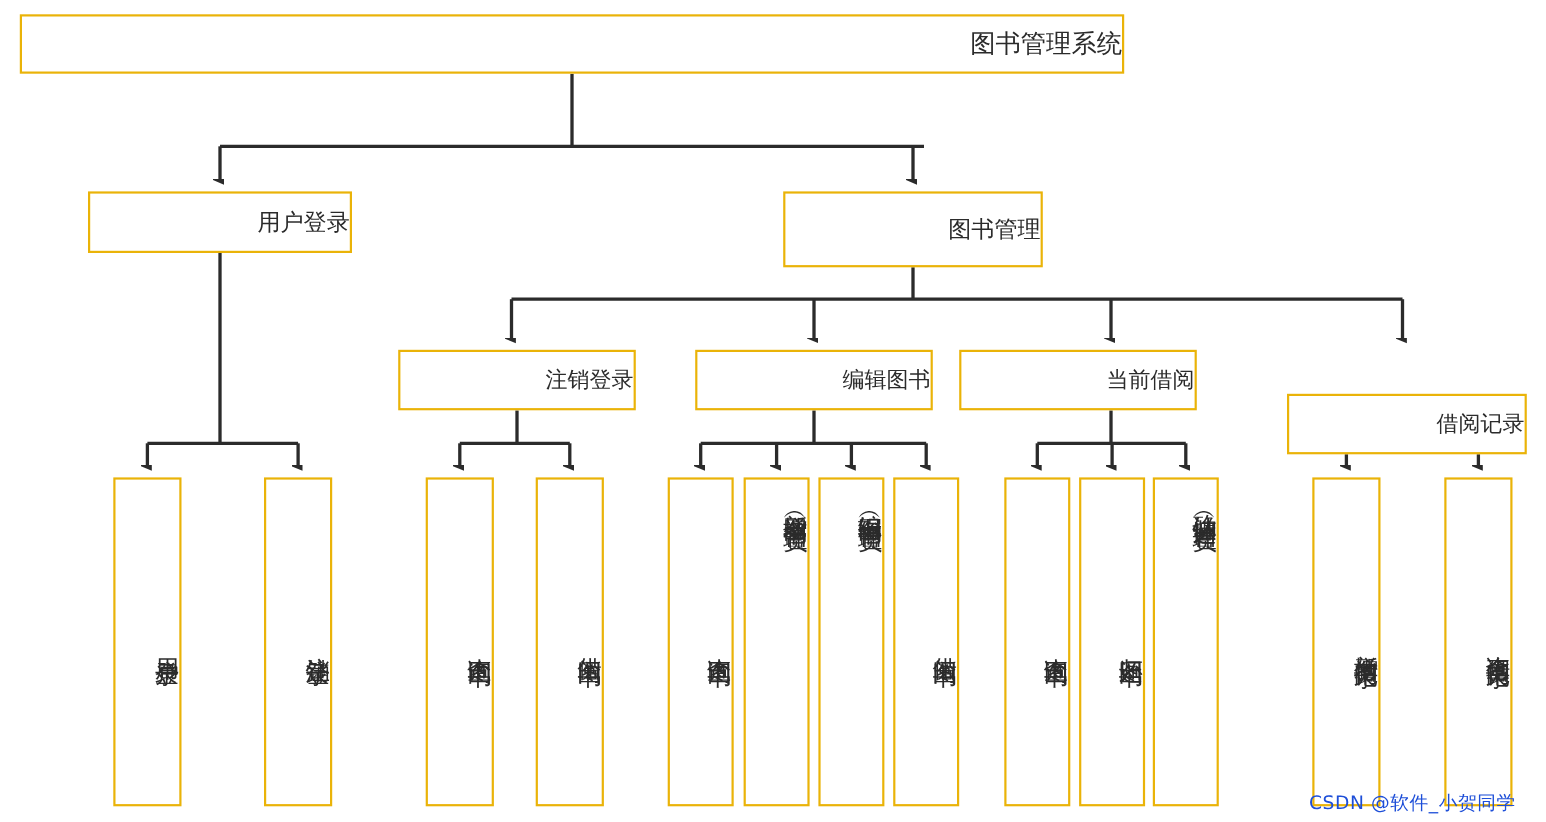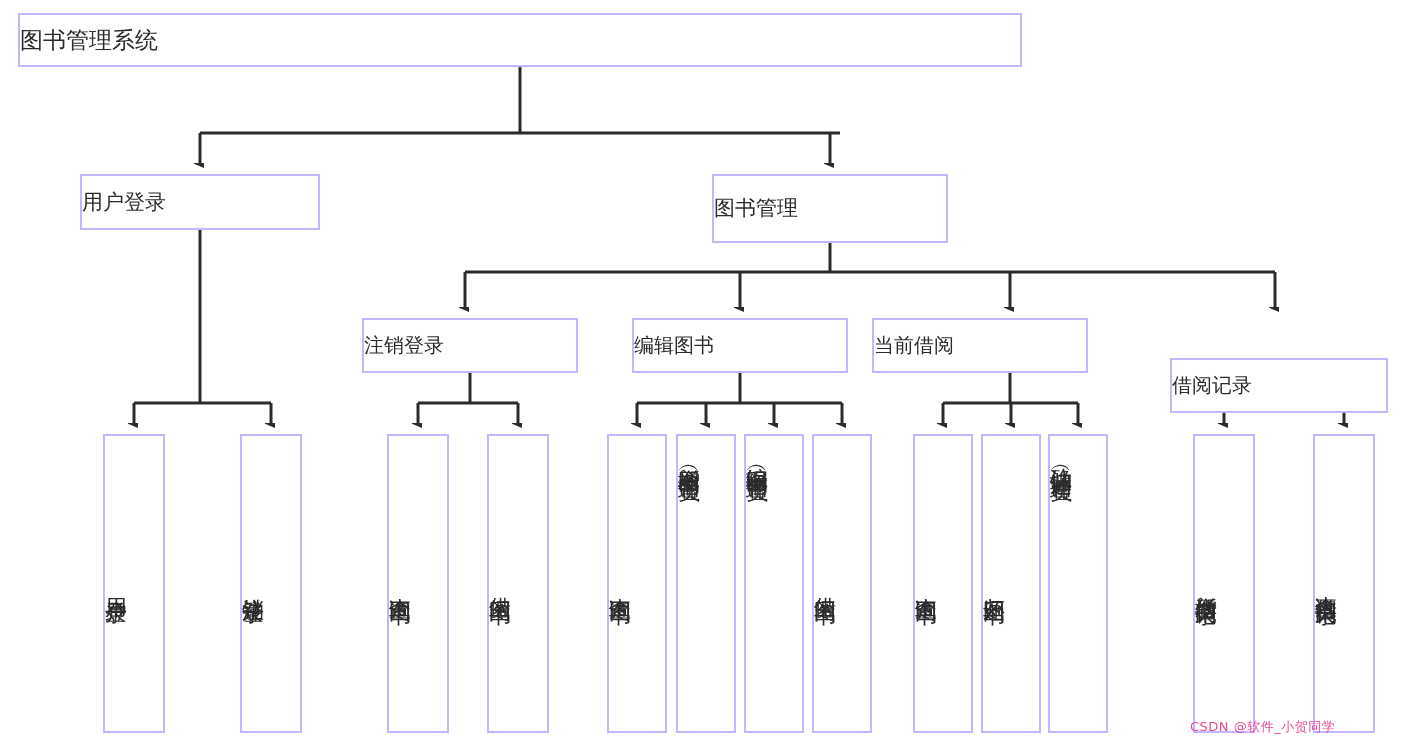--- a/index.html
+++ b/index.html
@@ -23,24 +23,24 @@
     left: 0;
     top: 0;
     width: 1405px;
     height: 747px;
     pointer-events: none;
   }
   .node {
     position: absolute;
     box-sizing: border-box;
     background: #ffffff;
-    border: 2px solid #c4b5fd;
+    border: 2px solid #eab308;
     display: flex;
     align-items: center;
-    justify-content: flex-start;
+    justify-content: flex-end;
     color: #2b2b2b;
   }
   .node .label {
     display: block;
     text-align: center;
     line-height: 1.16;
     white-space: nowrap;
   }
   .node.root .label  { font-size: 23px; }
   .node.tier1 .label { font-size: 21px; }
@@ -55,22 +55,22 @@
     text-orientation: upright;
     letter-spacing: 2px;
     line-height: 1.05;
   }
   .node.leaf.centered {
     align-items: center;
     padding-top: 0;
   }
   .watermark {
     position: absolute;
-    font-size: 13px;
-    color: #ec4899;
+    font-size: 17px;
+    color: #1d4ed8;
     white-space: nowrap;
     letter-spacing: 0.5px;
   }
 </style>
 </head>
 <body>
 
 <div id="canvas">
 
   <svg class="edges" viewBox="0 0 1405 747" xmlns="http://www.w3.org/2000/svg">

